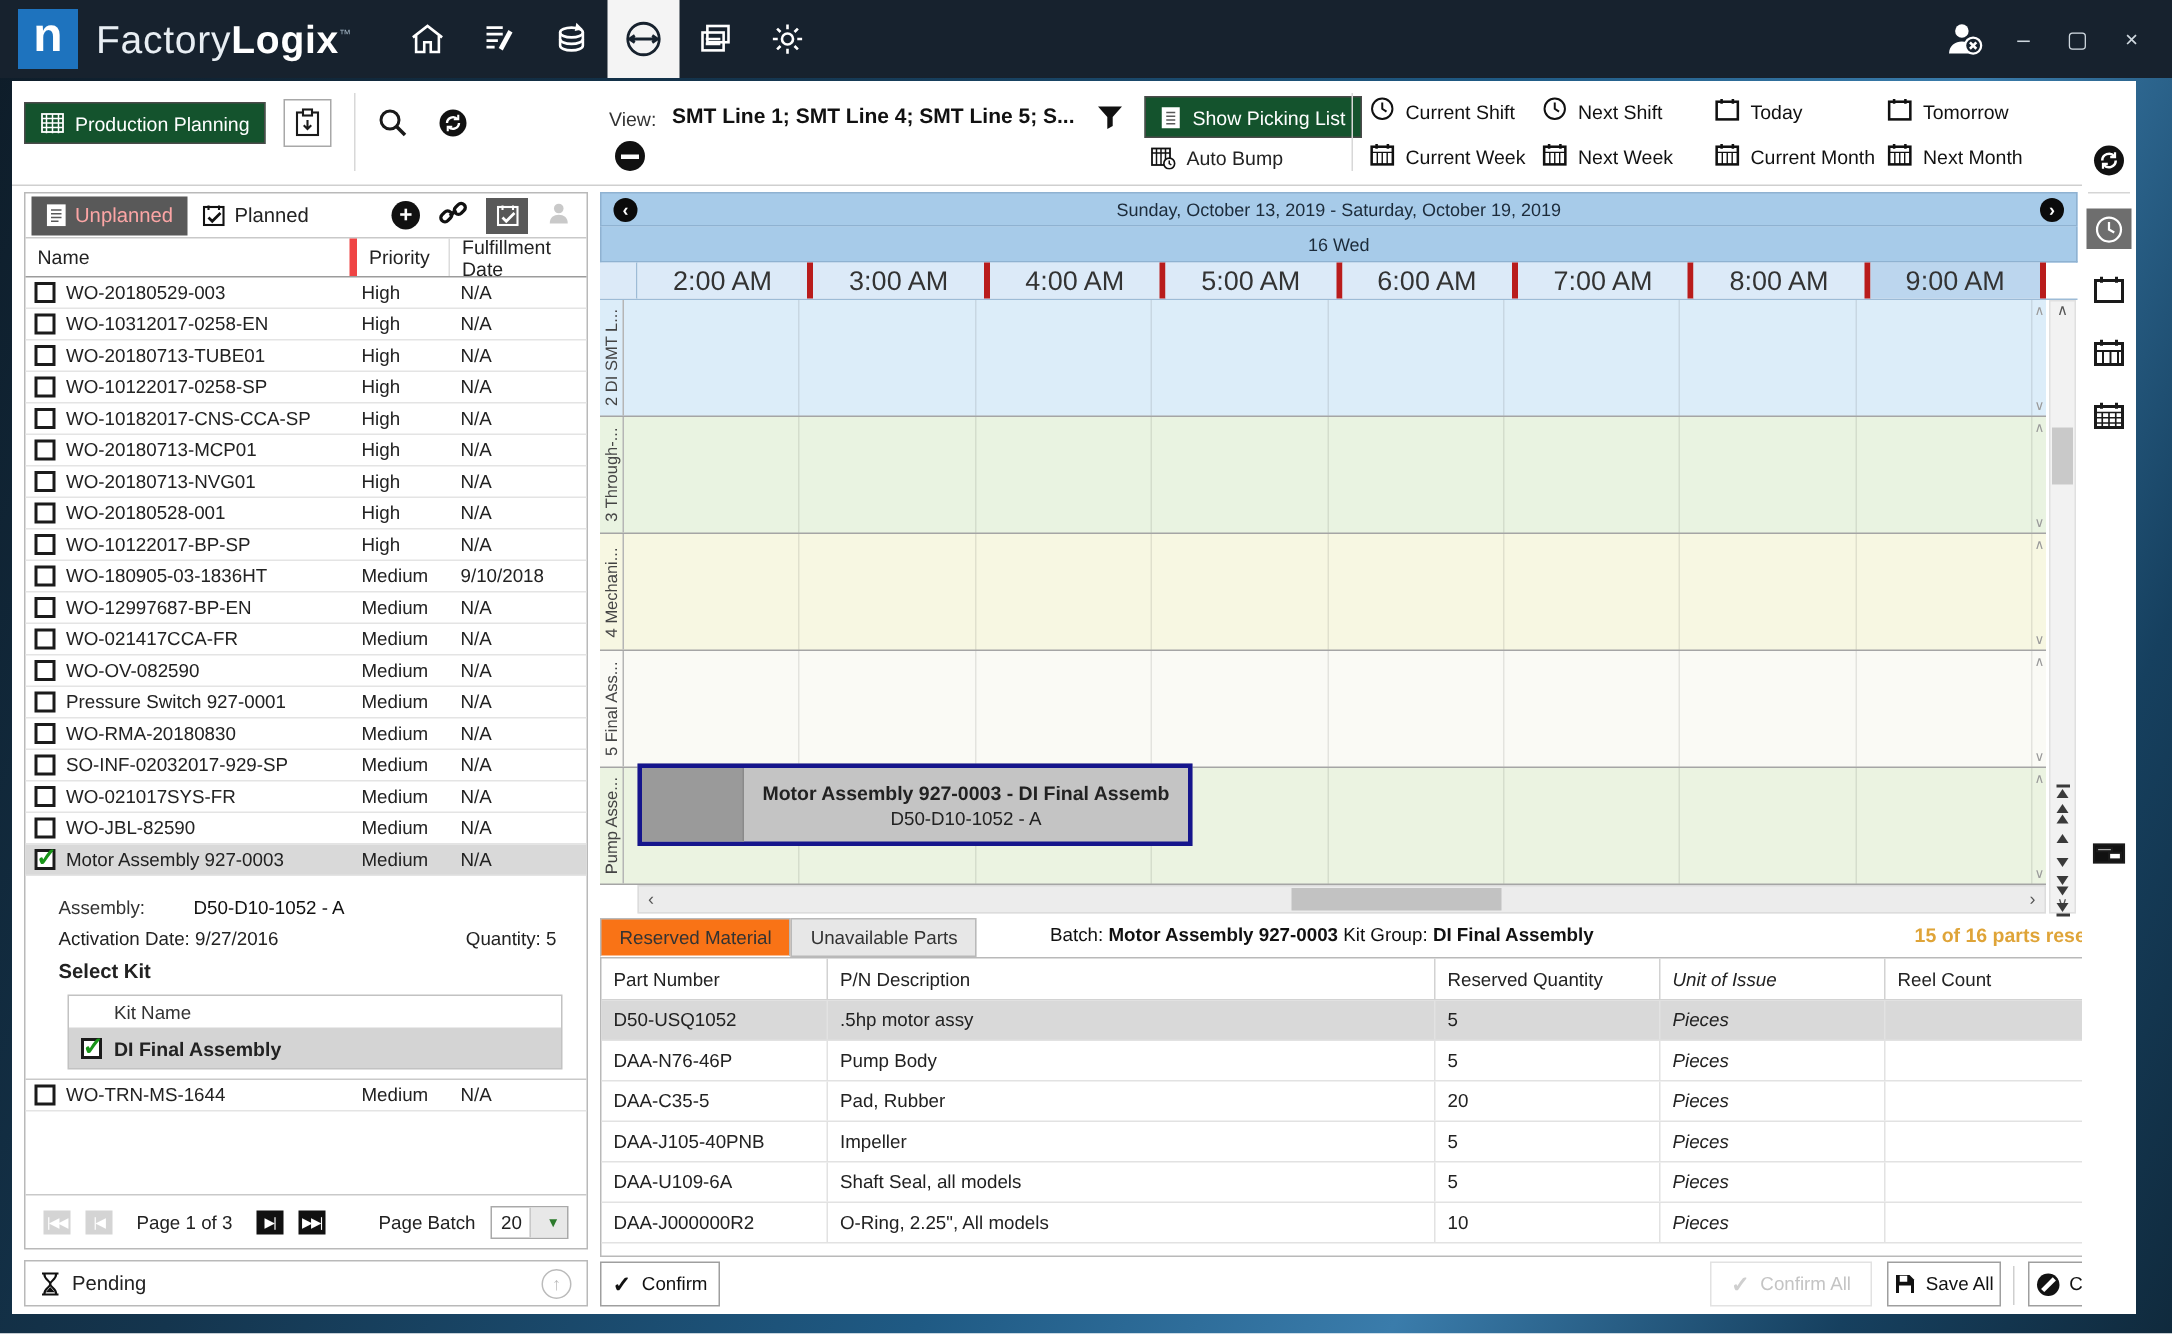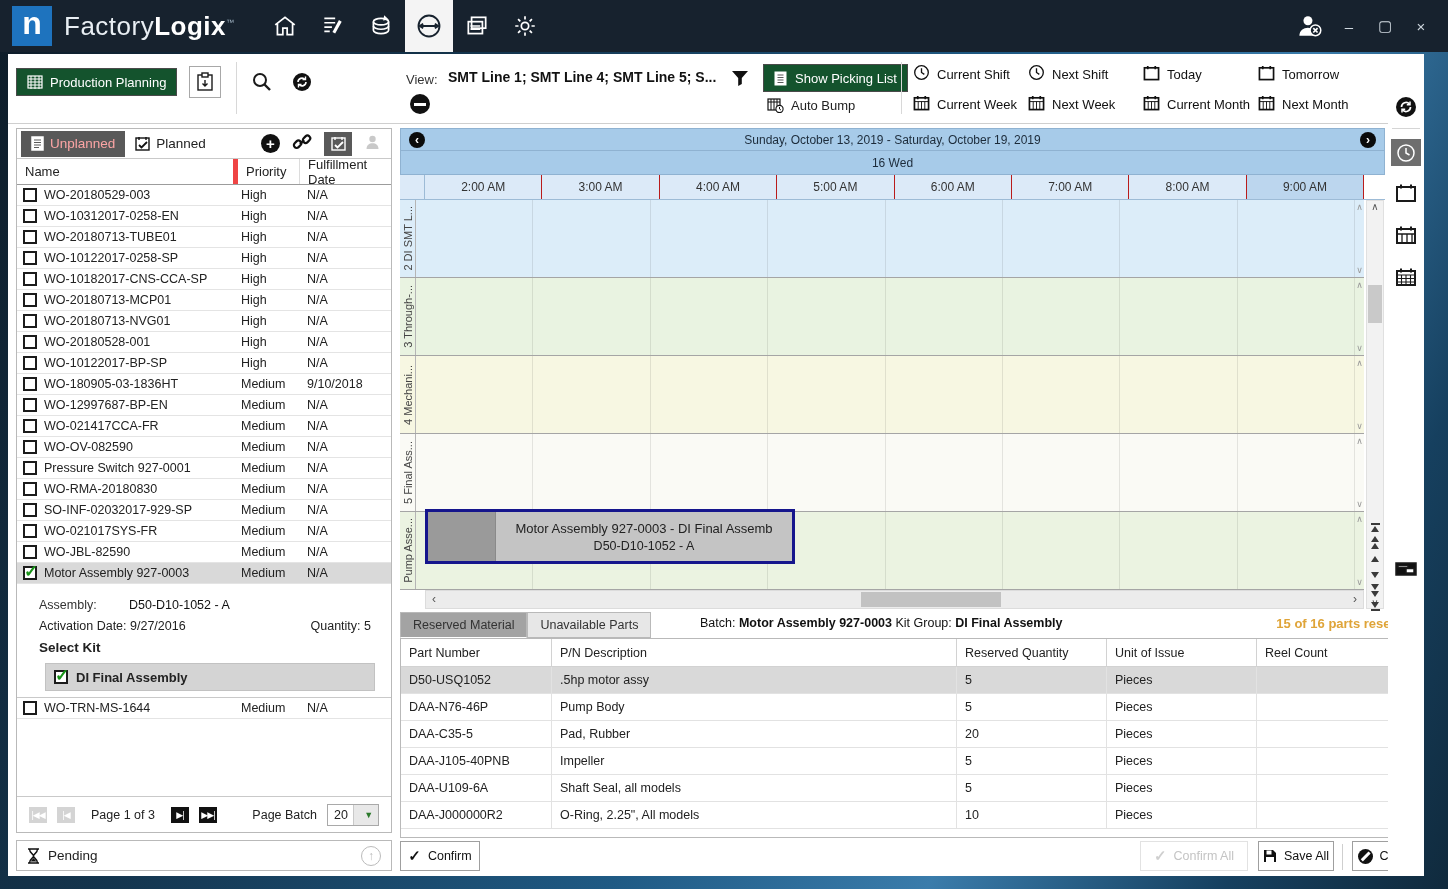--- a/index.html
+++ b/index.html
@@ -76,62 +76,62 @@
   .pending-bar { position:absolute; left:16px; top:840px; width:376px; height:31px; background:#fff; border:1px solid #b9b9b9; display:flex; align-items:center; padding:0 10px; gap:8px; font-size:13.5px; }
   .up-circ { margin-left:auto; width:20px; height:20px; border:1.5px solid #bbb; border-radius:50%; color:#bbb; display:flex; align-items:center; justify-content:center; font-size:12px; }
 
   
   .gantt { position:absolute; left:400px; top:128px; width:985px; height:482px; background:#fff; }
   .g-week { position:absolute; left:0; top:0; width:985px; height:23px; background:#a7cbe9; border:1px solid #8fb2d1; display:flex; align-items:center; justify-content:center; font-size:12px; color:#1c2b3a; }
   .g-arrow { position:absolute; top:3px; width:16px; height:16px; border-radius:50%; background:#0b0b0b; color:#fff; font-size:12px; font-weight:bold; display:flex; align-items:center; justify-content:center; line-height:0; }
   .g-day { position:absolute; left:0; top:23px; width:985px; height:24px; background:#a7cbe9; border:1px solid #8fb2d1; border-top:none; display:flex; align-items:center; justify-content:center; font-size:12px; color:#1c2b3a; }
   .g-times { position:absolute; left:0; top:47px; width:985px; height:25px; display:flex; border-bottom:1px solid #9dbbd6; }
   .g-times .stub { width:25px; background:#dcEAF8; border-right:1px solid #9dbbd6; background:#dceaf8; }
-  .tcell { width:117.4px; background:#dceaf8; border-right:1px solid #b91c1c; display:flex; align-items:center; justify-content:center; font-size:12px; color:#333; }
+  .tcell { width:117.4px; background:#dceaf8; border-right:4px solid #b91c1c; display:flex; align-items:center; justify-content:center; font-size:18px; color:#333; }
   .tcell.sel { background:#bcd6ee; }
   .g-body { position:absolute; left:0; top:72px; width:964px; height:390px; }
   .grow { height:78px; display:flex; border-bottom:1px solid #a5a5a5; }
   .glabel { width:25px; border-right:1px solid #b5b5b5; display:flex; align-items:center; justify-content:center; }
   .glabel span { writing-mode:vertical-rl; transform:rotate(180deg); font-size:11px; color:#444; white-space:nowrap; }
   .gcells { flex:1; display:flex; }
   .gcell { width:117.4px; border-right:1px solid rgba(0,0,0,0.09); }
   .gchev { width:14px; display:flex; flex-direction:column; justify-content:space-between; align-items:center; font-size:9px; color:#9a9a9a; padding:2px 0; }
   .task { position:absolute; left:25px; top:309px; width:370px; height:55px; background:#c4c4c4; border:3px solid #15158c; display:flex; }
   .task-left { width:68px; background:#9a9a9a; border-right:1px solid #8a8a8a; }
   .task-text { flex:1; display:flex; flex-direction:column; align-items:center; justify-content:center; overflow:hidden; }
-  .task-title { font-weight:normal; font-size:13px; white-space:nowrap; }
+  .task-title { font-weight:bold; font-size:13px; white-space:nowrap; }
   .task-sub { font-size:12.5px; color:#222; margin-top:3px; }
   .hsb { position:absolute; left:25px; top:462px; width:939px; height:19px; background:#ececec; border:1px solid #dcdcdc; }
   .hsb .thumb { position:absolute; left:435px; top:1px; width:140px; height:15px; background:#c2c2c2; }
   .hsb .ar { position:absolute; top:0; font-size:12px; color:#555; padding:1px 6px; }
   .vsb { position:absolute; left:966px; top:72px; width:18px; height:409px; background:#f2f2f2; border:1px solid #e0e0e0; font-size:10px; color:#555; }
   .vsb .ar { width:100%; text-align:center; }
   .vsb .thumb { position:absolute; left:1px; top:84px; width:14px; height:38px; background:#c9c9c9; }
   .vsb-btns { position:absolute; left:966px; top:392px; width:18px; display:flex; flex-direction:column; align-items:center; gap:3px; }
   .vbtn { width:16px; height:13px; display:flex; flex-direction:column; align-items:center; justify-content:center; line-height:0; }
   .tri { width:0; height:0; border-left:4.5px solid transparent; border-right:4.5px solid transparent; }
   .tri.up { border-bottom:6px solid #3a3a3a; } .tri.dn { border-top:6px solid #3a3a3a; }
   .bar { width:9px; height:2px; background:#3a3a3a; margin:1px 0; }
   .vbtn .txt { font-size:13px; font-weight:bold; color:#3a3a3a; line-height:10px; }
 
   
   .bottom { position:absolute; left:400px; top:612px; width:1024px; height:226px; background:#fff; }
   .bt-tabs { position:absolute; left:0; top:0; height:26px; display:flex; }
   .bt-tab { padding:0 12px; display:flex; align-items:center; font-size:12.5px; border:1px solid #b9b9b9; background:#e7e7e7; color:#333; }
-  .bt-tab.active { background:#a3a3a3; border-bottom:1px solid #fff; }
+  .bt-tab.active { background:#f97316; border-bottom:1px solid #fff; }
   .batch-line { position:absolute; left:300px; top:4px; font-size:12.5px; color:#111; }
   .batch-line b { font-weight:bold; }
   .reserved { position:absolute; right:6px; top:4px; font-size:13px; font-weight:bold; color:#dfa438; }
   .parts { position:absolute; left:0; top:26px; width:1024px; height:200px; border:1px solid #b9b9b9; }
   .p-head { display:flex; height:28px; align-items:center; border-bottom:1px solid #d2d2d2; font-size:12.5px; color:#222; }
   .prow { display:flex; height:27px; align-items:center; border-bottom:1px solid #e2e2e2; font-size:12.5px; }
   .prow.sel { background:#d9d9d9; }
   .pc1{width:150px;padding-left:8px;} .pc2{width:405px;padding-left:8px;border-left:1px solid #e2e2e2;height:100%;display:flex;align-items:center;}
   .pc3{width:150px;padding-left:8px;border-left:1px solid #e2e2e2;height:100%;display:flex;align-items:center;}
-  .pc4{width:150px;padding-left:8px;border-left:1px solid #e2e2e2;height:100%;display:flex;align-items:center;}
+  .pc4{width:150px;padding-left:8px;border-left:1px solid #e2e2e2;height:100%;display:flex;align-items:center;font-style:italic;}
   .pc5{width:150px;padding-right:10px;border-left:1px solid #e2e2e2;height:100%;display:flex;align-items:center;justify-content:flex-end;}
   .p-head .pc2,.p-head .pc3,.p-head .pc4,.p-head .pc5{border-left:1px solid #d2d2d2;}
   .p-head .pc5 { justify-content:flex-start; padding-left:8px; }
   .p-vsb { position:absolute; right:1px; top:29px; width:16px; height:169px; background:#f1f1f1; font-size:9px; color:#555; }
   .p-vsb .thumb { position:absolute; left:1px; top:14px; width:12px; height:110px; background:#c9c9c9; }
   .p-vsb .ar { width:100%; text-align:center; }
 
   
   .footer { position:absolute; left:400px; top:840px; width:1024px; height:34px; background:#fff; }
   .f-btn { position:absolute; top:1px; height:30px; background:#fff; border:1px solid #9f9f9f; display:flex; align-items:center; justify-content:center; gap:7px; font-size:12.5px; color:#111; }
@@ -542,20 +542,24 @@
         <span class="d-lab">Assembly:</span>
         <span class="d-val">D50-D10-1052 - A</span>
       </div>
       <div class="d-line">
         <span>Activation Date:</span>&nbsp;
         <span>9/27/2016</span>
         <span class="qty"><span>Quantity:</span> <span>5</span></span>
       </div>
       <div class="select-kit">Select Kit</div>
       <div class="kit-table">
+        <div class="kit-head">
+          <span class="kit-cb-col"></span>
+          <span>Kit Name</span>
+        </div>
         <div class="kit-row">
           <span class="kit-cb-col">
               <span class="cb on"></span>
             </span>
           <span>DI Final Assembly</span>
         </div>
       </div>
     </div>
     <div id="wo-after" style="border-top:1px solid #c9c9c9;">
         <div class="wo-row">

